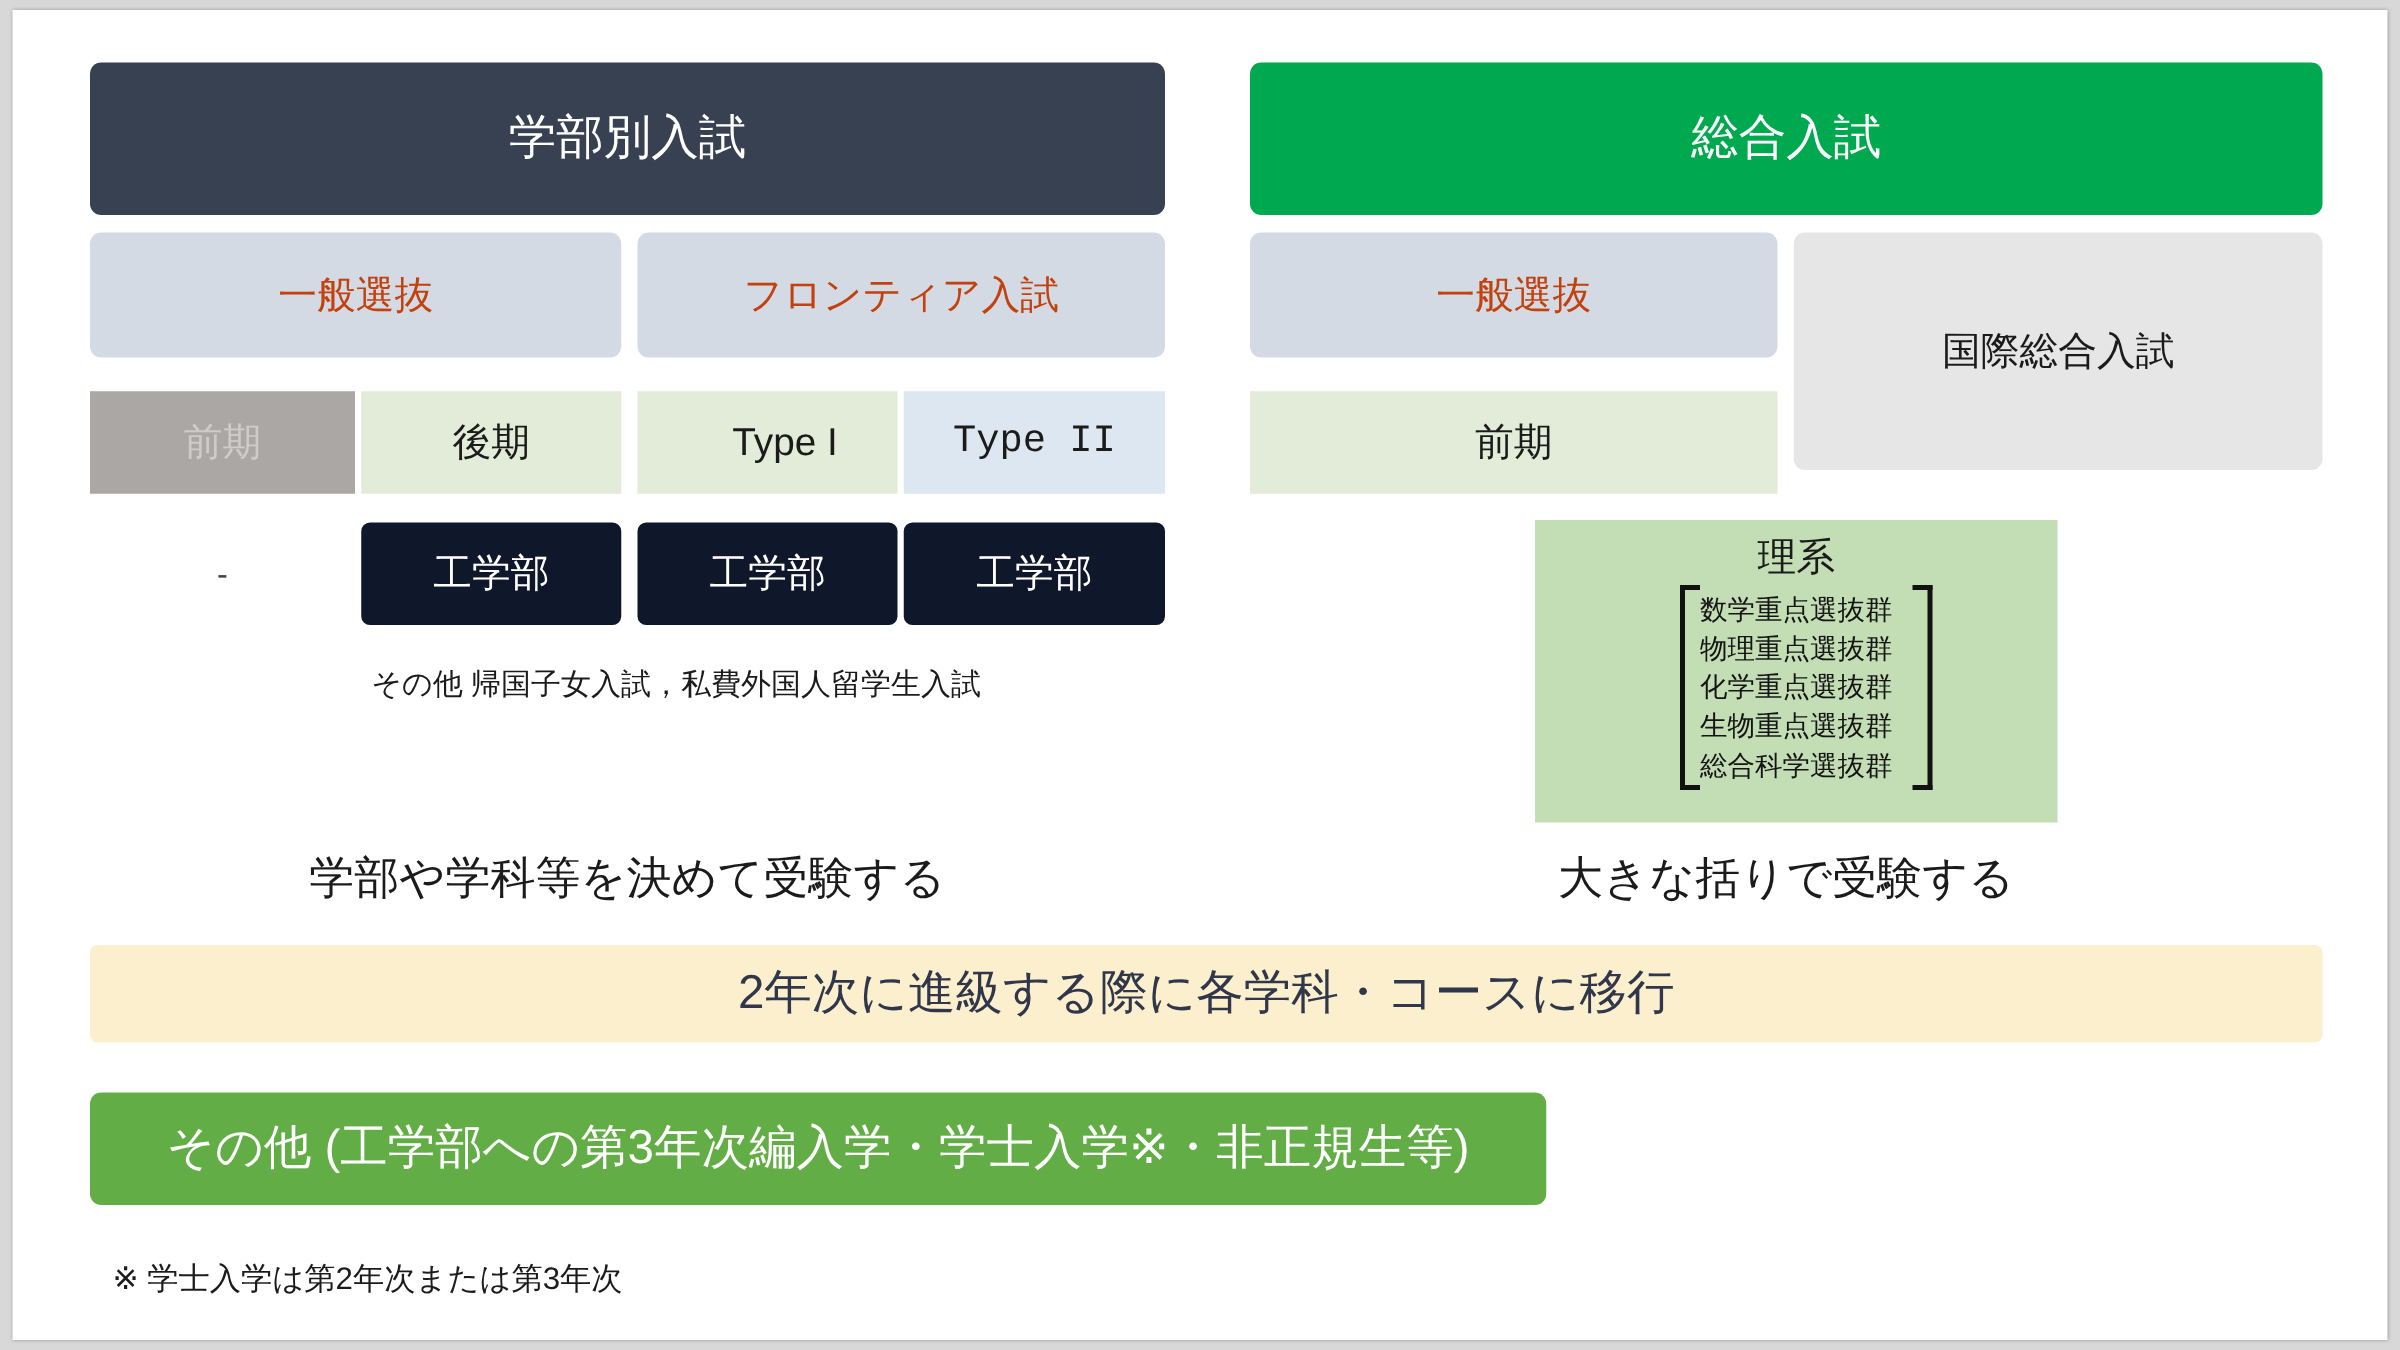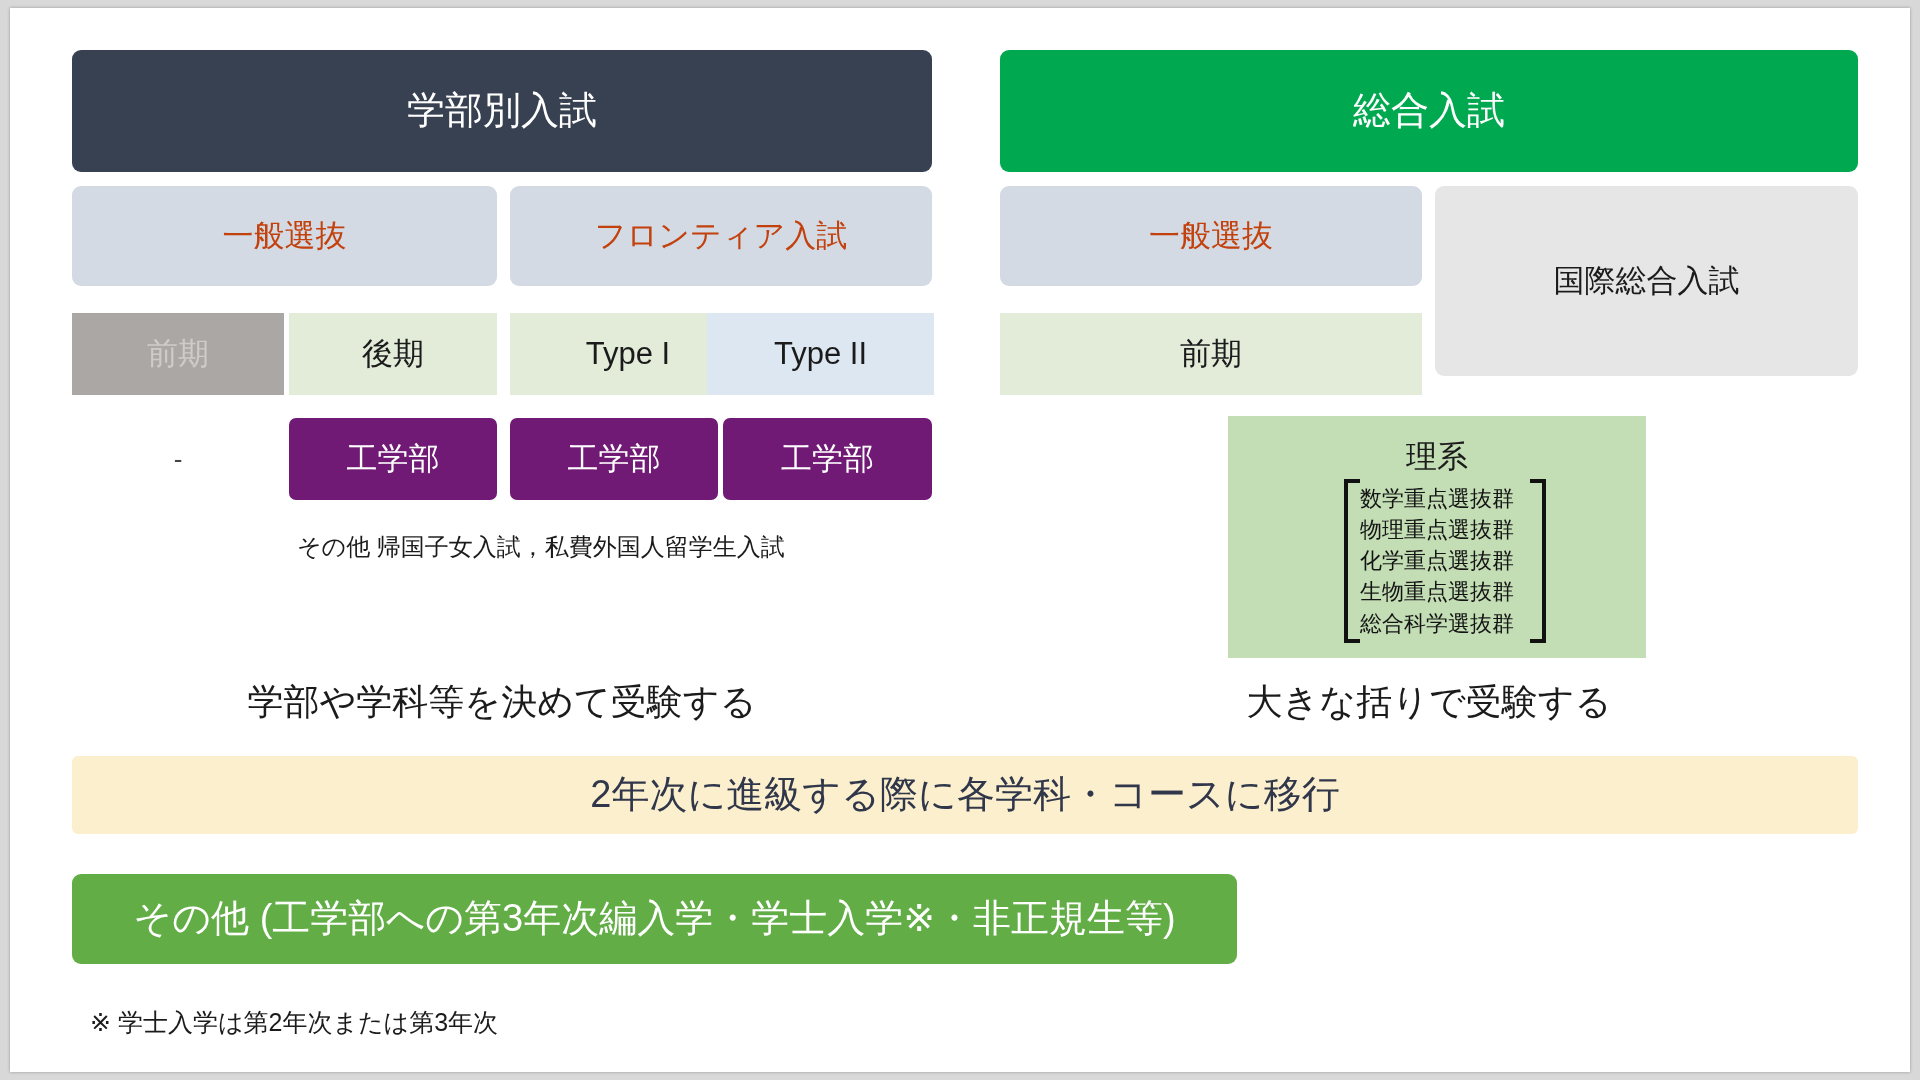--- a/index.html
+++ b/index.html
@@ -81,21 +81,21 @@
     font-size: 31px;
   }
   .tier3-blue {
     background: #dde7f1;
     color: #1b1b1b;
     font-size: 31px;
   }
 
   
   .tier4-dept {
-    background: #701a75;
+    background: #0f172a;
     color: #ffffff;
     border-radius: 7px;
     font-size: 31px;
   }
   .dash {
     color: #444444;
     font-size: 26px;
   }
 
   
@@ -103,21 +103,20 @@
     background: #c3ddb4;
     display: block;
     padding-top: 12px;
     box-sizing: border-box;
   }
   .rikei-title {
     text-align: center;
     font-size: 31px;
     color: #1b1b1b;
     line-height: 1.15;
-    margin-top: 11px;
   }
   .rikei-body {
     display: flex;
     align-items: stretch;
     justify-content: center;
     margin-top: 4px;
   }
   .brk {
     width: 16px;
     flex: 0 0 16px;
@@ -190,21 +189,21 @@
   <div class="box tier2" style="left:62px; top:178px; width:425px; height:100px;">一般選抜</div>
 
   <div class="box tier2" style="left:500px; top:178px; width:422px; height:100px;">フロンティア入試</div>
 
   <div class="box tier3-muted" style="left:62px; top:305px; width:212px; height:82px;">前期</div>
 
   <div class="box tier3-green" style="left:279px; top:305px; width:208px; height:82px;">後期</div>
 
   <div class="box tier3-green" style="left:500px; top:305px; width:208px; height:82px;padding-left:28px;">Type I</div>
 
-  <div class="box tier3-blue" style="left:697px; top:305px; width:227px; height:82px;">Type II</div>
+  <div class="box tier3-blue" style="left:713px; top:305px; width:209px; height:82px;font-family:Liberation Mono, monospace;">Type II</div>
 
   <div class="box dash" style="left:62px; top:410px; width:212px; height:82px;">-</div>
 
   <div class="box tier4-dept" style="left:279px; top:410px; width:208px; height:82px;">工学部</div>
 
   <div class="box tier4-dept" style="left:500px; top:410px; width:208px; height:82px;">工学部</div>
 
   <div class="box tier4-dept" style="left:713px; top:410px; width:209px; height:82px;">工学部</div>
 
   <div class="note" style="left:287px; top:523px;">その他 帰国子女入試，私費外国人留学生入試</div>

